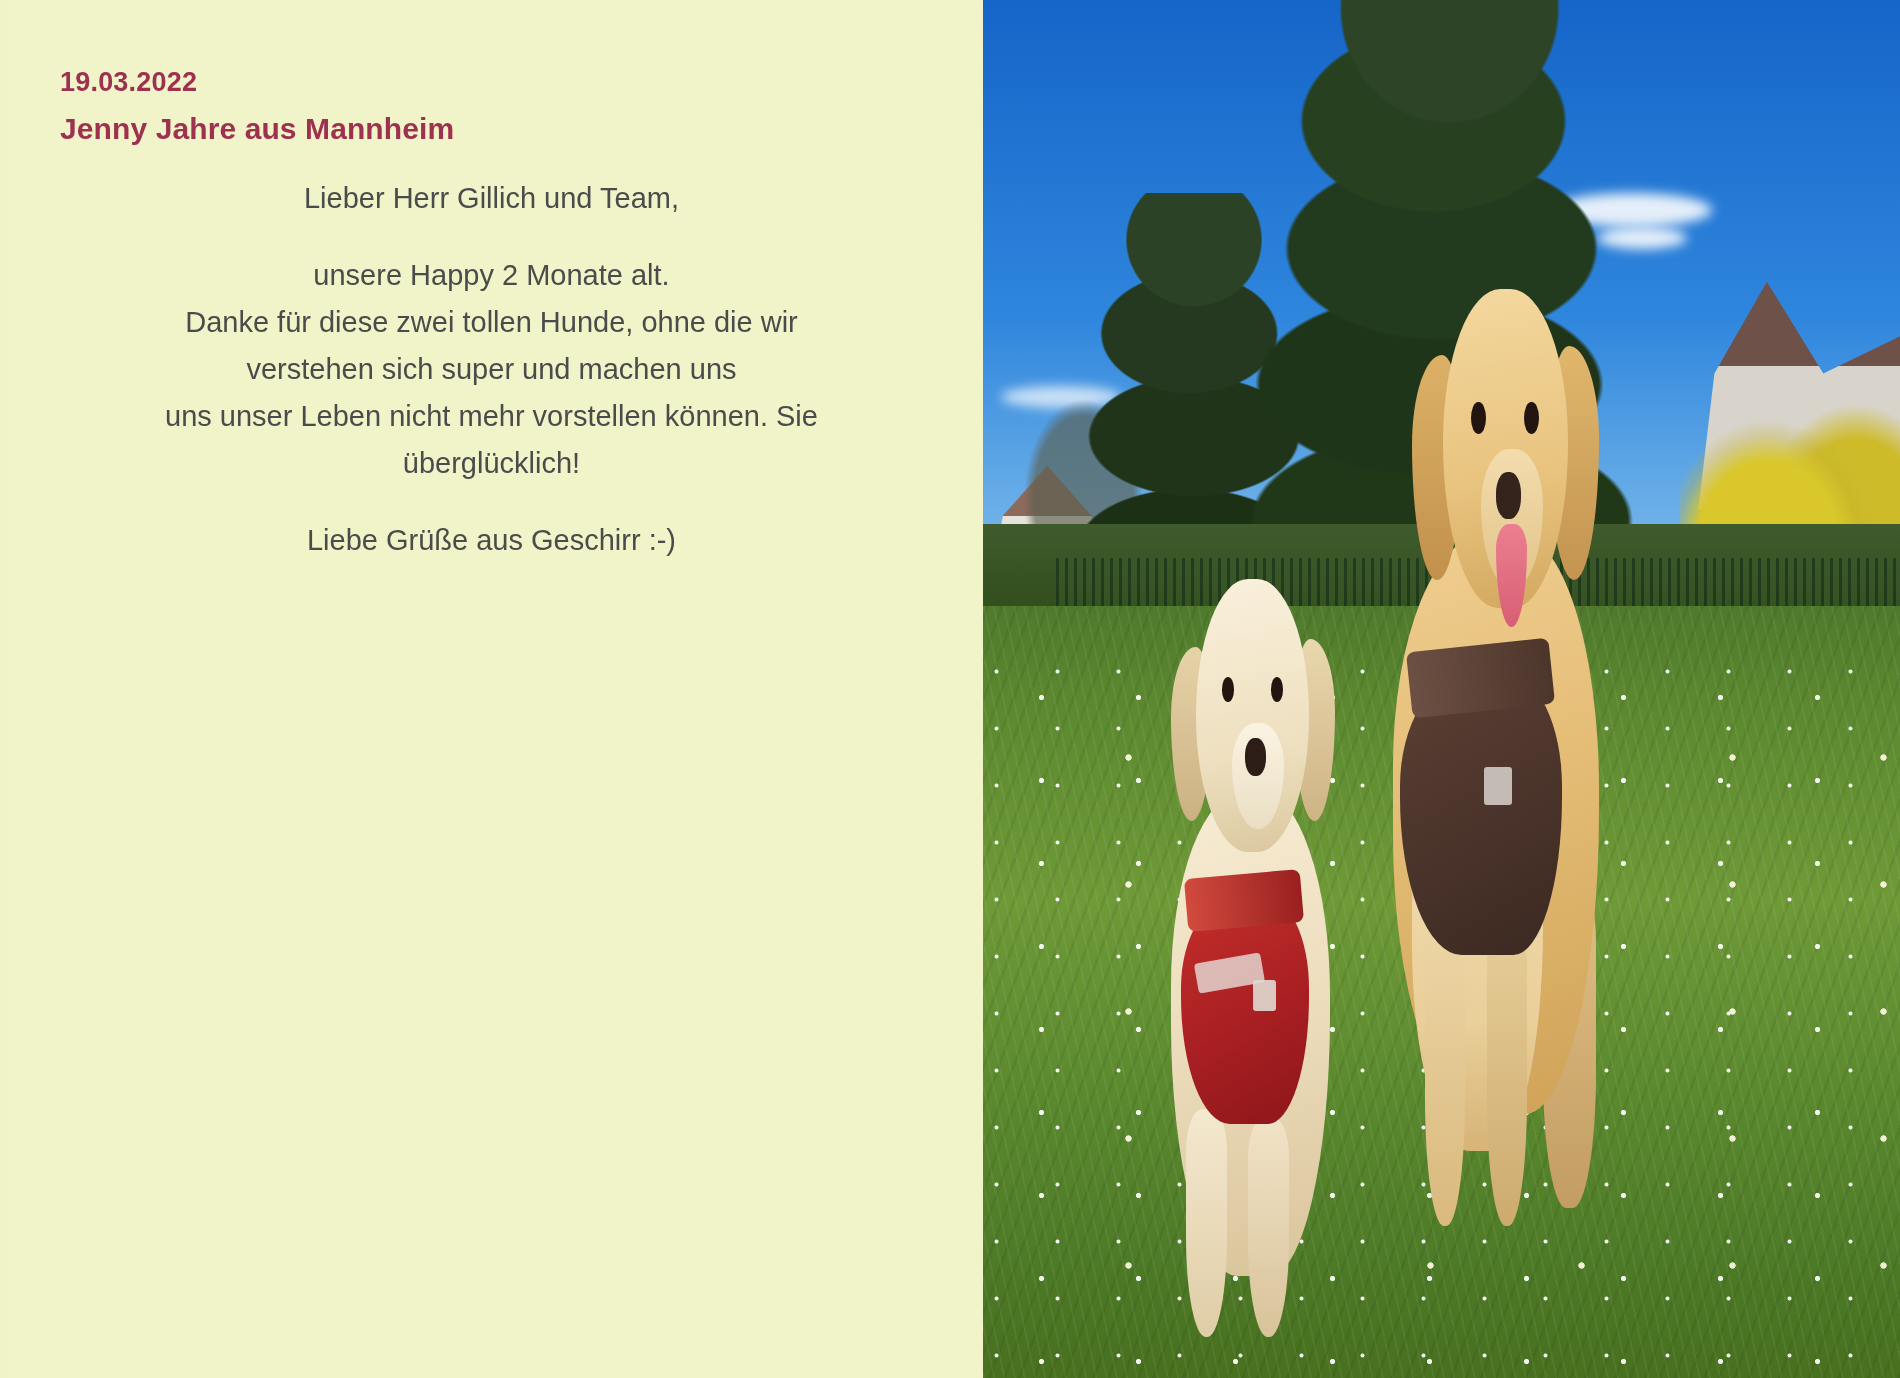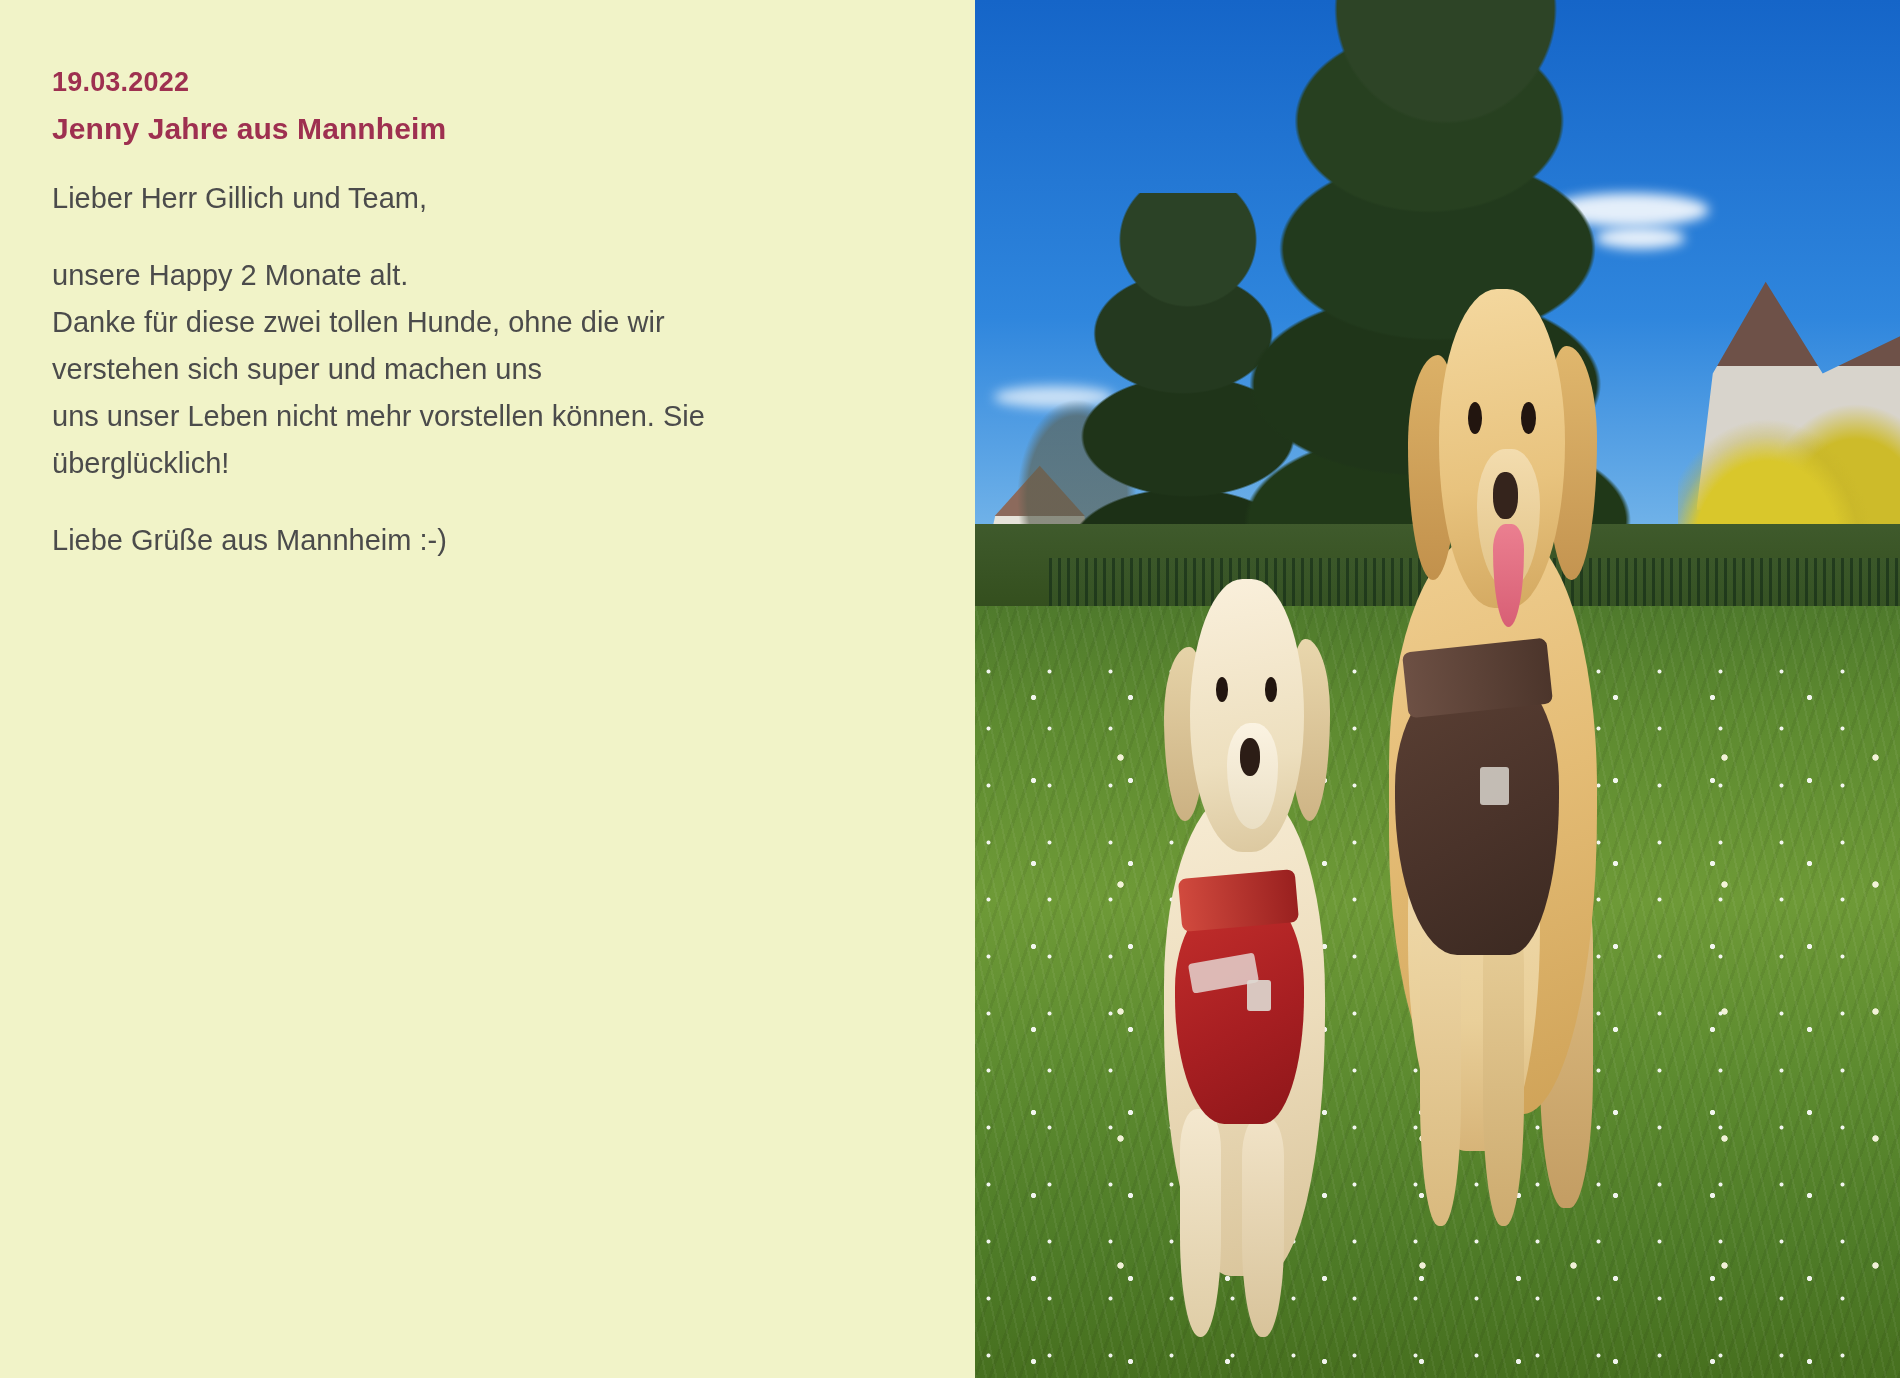--- a/index.html
+++ b/index.html
@@ -21,20 +21,21 @@
     background: #f2f2c9;
   }
 
   
   .text-panel {
     width: 975px;
     min-width: 975px;
     background: #f1f3c8;
     box-sizing: border-box;
     padding: 62px 60px 0 52px;
+    margin-left: 8px;
   }
 
   .entry-date {
     font-size: 27px;
     font-weight: bold;
     color: #9e3050;
     line-height: 1.5;
     letter-spacing: 0.2px;
   }
 
@@ -50,20 +51,21 @@
   .message-body {
     margin-top: 25px;
     font-size: 29px;
     line-height: 1.62;
     color: #4b4b4b;
   }
 
   .message-line {
     white-space: pre-wrap;
     min-height: 10px;
+    text-align: center;
   }
 
   .message-line.blank {
     height: 30px;
   }
 
   
   .photo-panel {
     position: relative;
     flex: 1 1 auto;
@@ -430,21 +432,21 @@
 
     <div class="message-body">
       <div class="message-line">Lieber Herr Gillich und Team,</div>
       <div class="message-line blank"></div>
       <div class="message-line">unsere Happy 2 Monate alt.</div>
       <div class="message-line">Danke für diese zwei tollen Hunde, ohne die wir</div>
       <div class="message-line">verstehen sich super und machen uns</div>
       <div class="message-line">uns unser Leben nicht mehr vorstellen können. Sie</div>
       <div class="message-line">überglücklich!</div>
       <div class="message-line blank"></div>
-      <div class="message-line">Liebe Grüße aus Mannheim :-)</div>
+      <div class="message-line">Liebe Grüße aus Geschirr :-)</div>
     </div>
   </div>
 
   <div class="photo-panel">
     <div class="photo">
       <div class="sky"></div>
       <div class="cloud c1"></div>
       <div class="cloud c2"></div>
       <div class="cloud c3"></div>
       <div class="cloud c4"></div>

